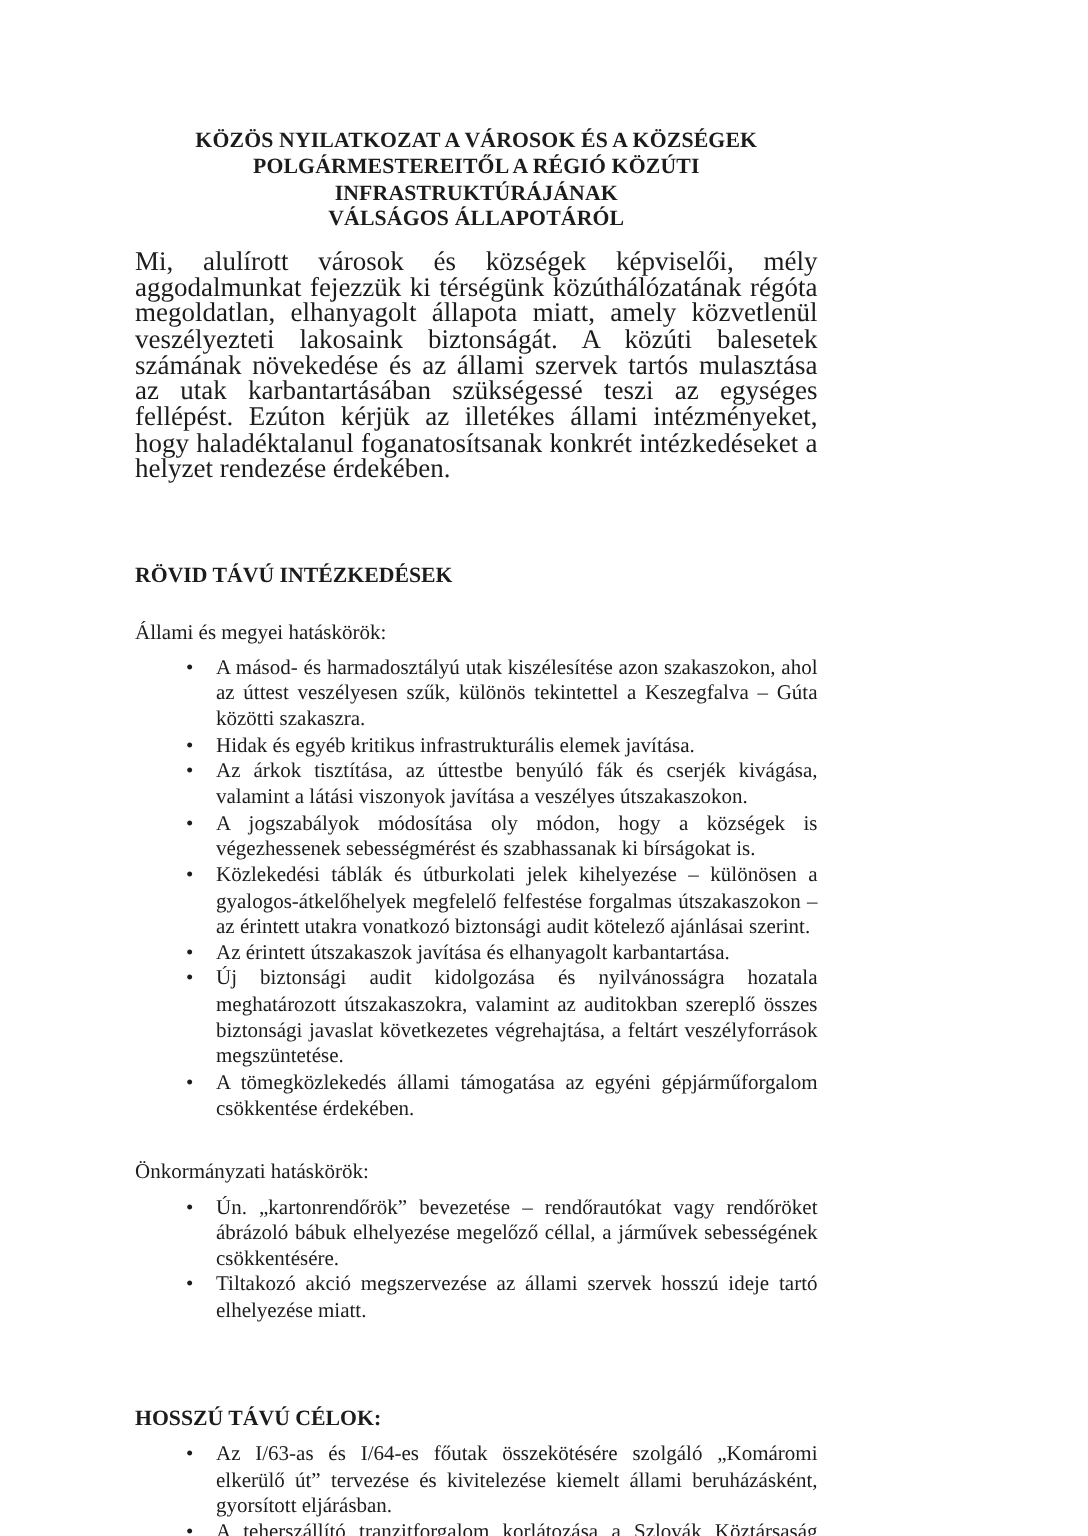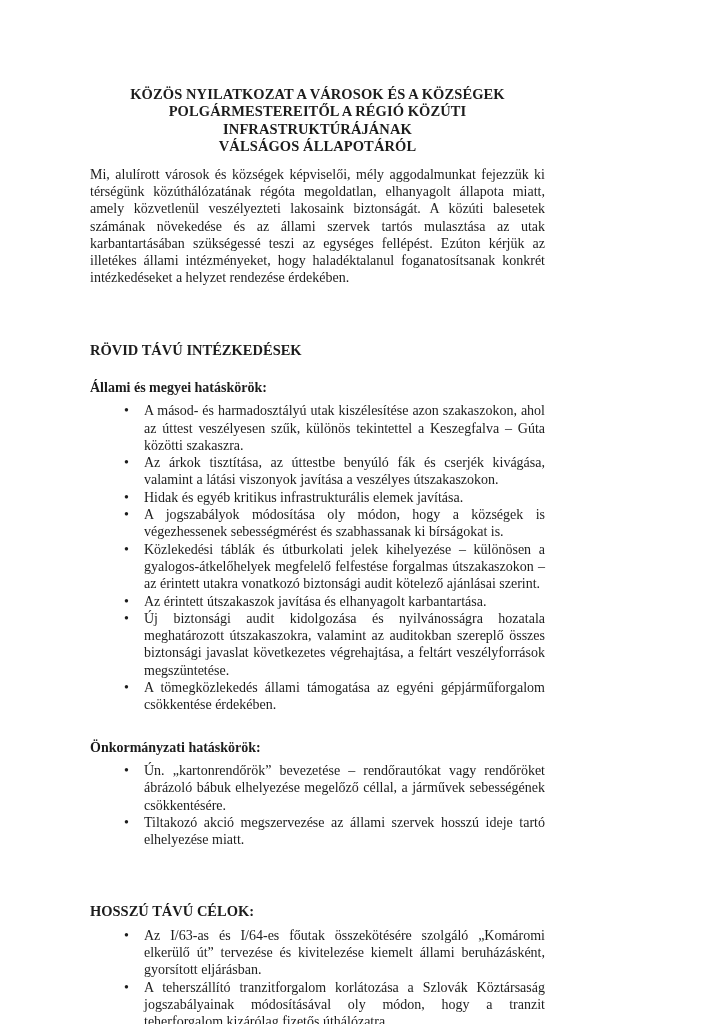--- a/index.html
+++ b/index.html
@@ -19,35 +19,35 @@
   .doc-title {
     font-size: 14.5px;
     font-weight: bold;
     text-align: center;
     line-height: 17.4px;
     letter-spacing: 0.1px;
   }
   .doc-title .tline { display: block; }
   .intro {
     margin-top: 10px;
-    font-size: 14px;
+    font-size: 18px;
     line-height: 17.3px;
     text-align: justify;
   }
   h2.section-heading {
     margin-top: 55px;
     font-size: 14.5px;
     font-weight: bold;
     line-height: 17.3px;
   }
   h2.section-heading.long-term { }
   h3.subheading {
     margin-top: 20px;
     font-size: 14px;
-    font-weight: bold;
+    font-weight: normal;
     line-height: 17.3px;
   }
   h3.subheading.municipal { margin-top: 25px; }
   ul.bullets {
     margin-top: 6px;
     list-style: none;
   }
   ul.bullets li {
     position: relative;
     padding-left: 54px;
@@ -74,22 +74,22 @@
   </h1>
 
   <p class="intro">Mi, alulírott városok és községek képviselői, mély aggodalmunkat fejezzük ki térségünk közúthálózatának régóta megoldatlan, elhanyagolt állapota miatt, amely közvetlenül veszélyezteti lakosaink biztonságát. A közúti balesetek számának növekedése és az állami szervek tartós mulasztása az utak karbantartásában szükségessé teszi az egységes fellépést. Ezúton kérjük az illetékes állami intézményeket, hogy haladéktalanul foganatosítsanak konkrét intézkedéseket a helyzet rendezése érdekében.</p>
 
   <h2 class="section-heading">RÖVID TÁVÚ INTÉZKEDÉSEK</h2>
 
   <h3 class="subheading">Állami és megyei hatáskörök:</h3>
 
   <ul class="bullets">
     <li>A másod- és harmadosztályú utak kiszélesítése azon szakaszokon, ahol az úttest veszélyesen szűk, különös tekintettel a Keszegfalva – Gúta közötti szakaszra.</li>
+    <li>Hidak és egyéb kritikus infrastrukturális elemek javítása.</li>
     <li>Az árkok tisztítása, az úttestbe benyúló fák és cserjék kivágása, valamint a látási viszonyok javítása a veszélyes útszakaszokon.</li>
-    <li>Hidak és egyéb kritikus infrastrukturális elemek javítása.</li>
     <li>A jogszabályok módosítása oly módon, hogy a községek is végezhessenek sebességmérést és szabhassanak ki bírságokat is.</li>
     <li>Közlekedési táblák és útburkolati jelek kihelyezése – különösen a gyalogos-átkelőhelyek megfelelő felfestése forgalmas útszakaszokon – az érintett utakra vonatkozó biztonsági audit kötelező ajánlásai szerint.</li>
     <li>Az érintett útszakaszok javítása és elhanyagolt karbantartása.</li>
     <li>Új biztonsági audit kidolgozása és nyilvánosságra hozatala meghatározott útszakaszokra, valamint az auditokban szereplő összes biztonsági javaslat következetes végrehajtása, a feltárt veszélyforrások megszüntetése.</li>
     <li>A tömegközlekedés állami támogatása az egyéni gépjárműforgalom csökkentése érdekében.</li>
   </ul>
 
   <h3 class="subheading municipal">Önkormányzati hatáskörök:</h3>
 
   <ul class="bullets">

